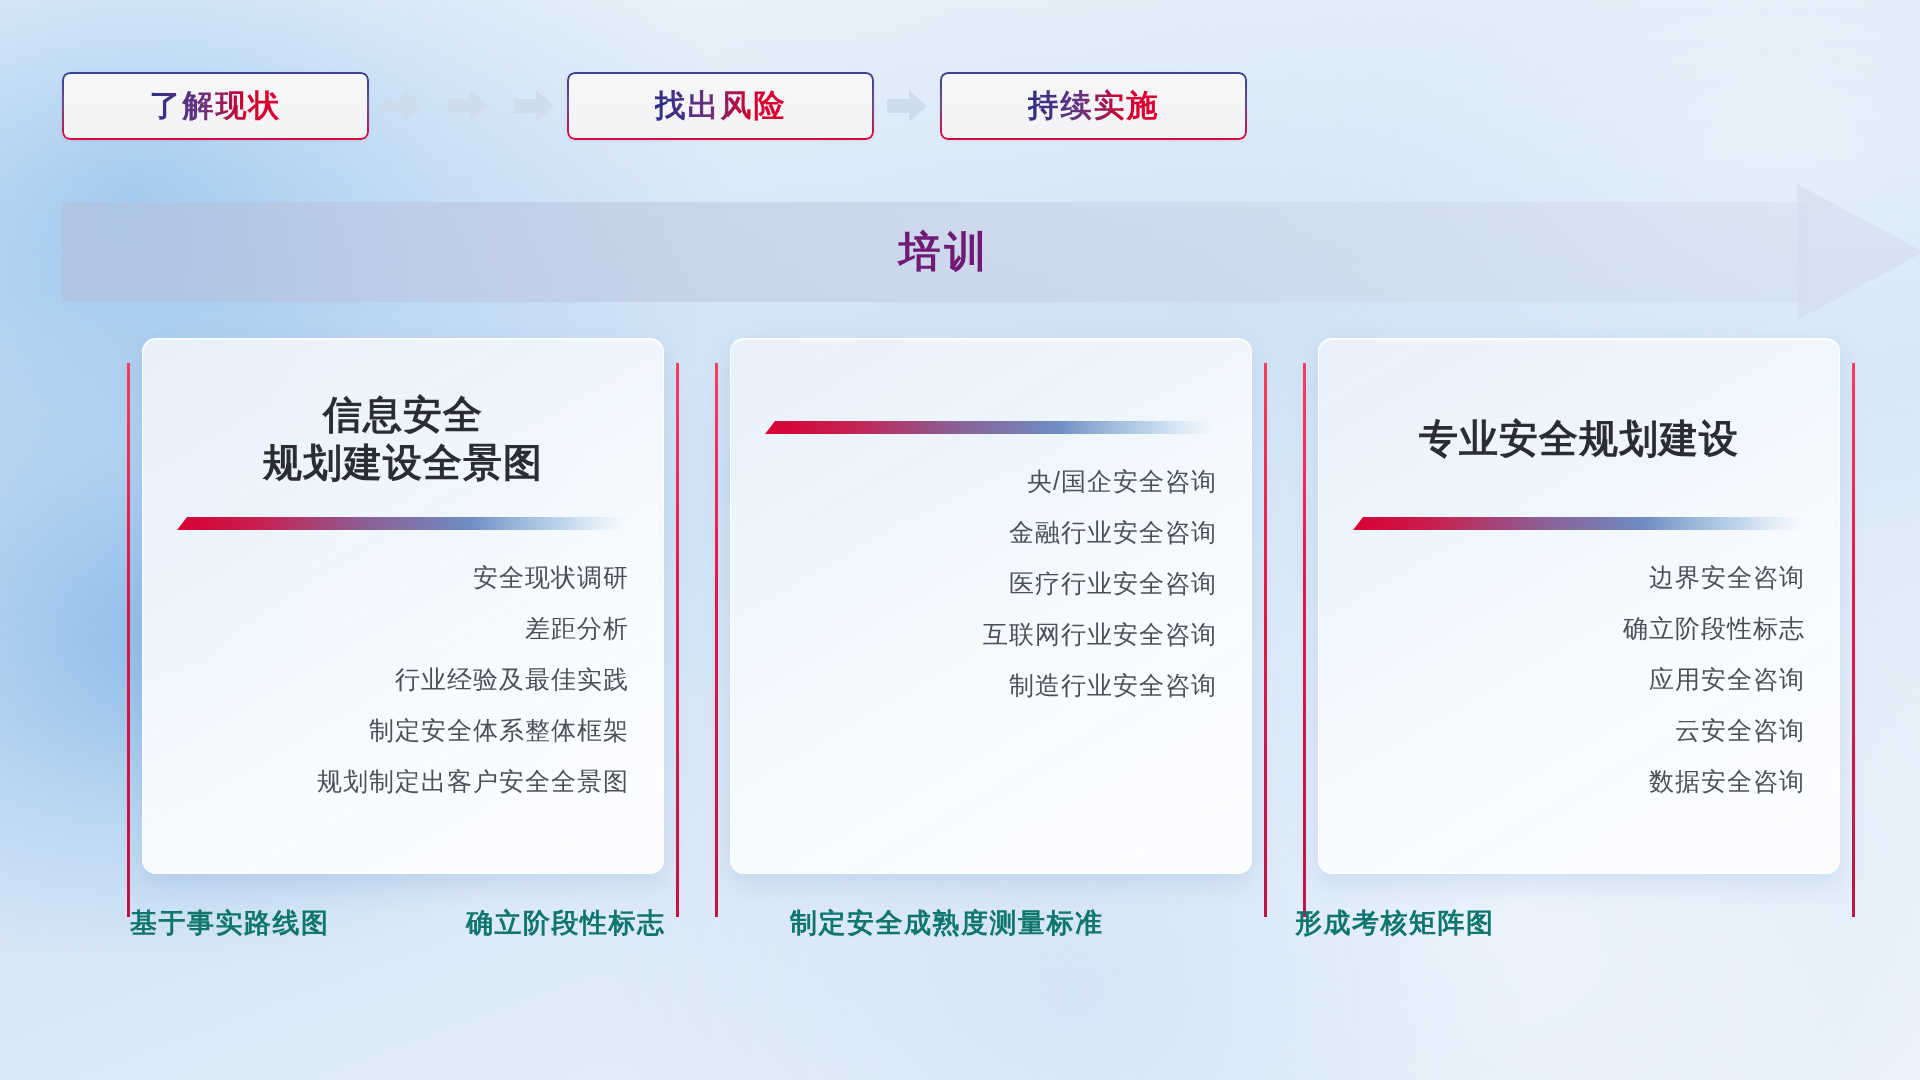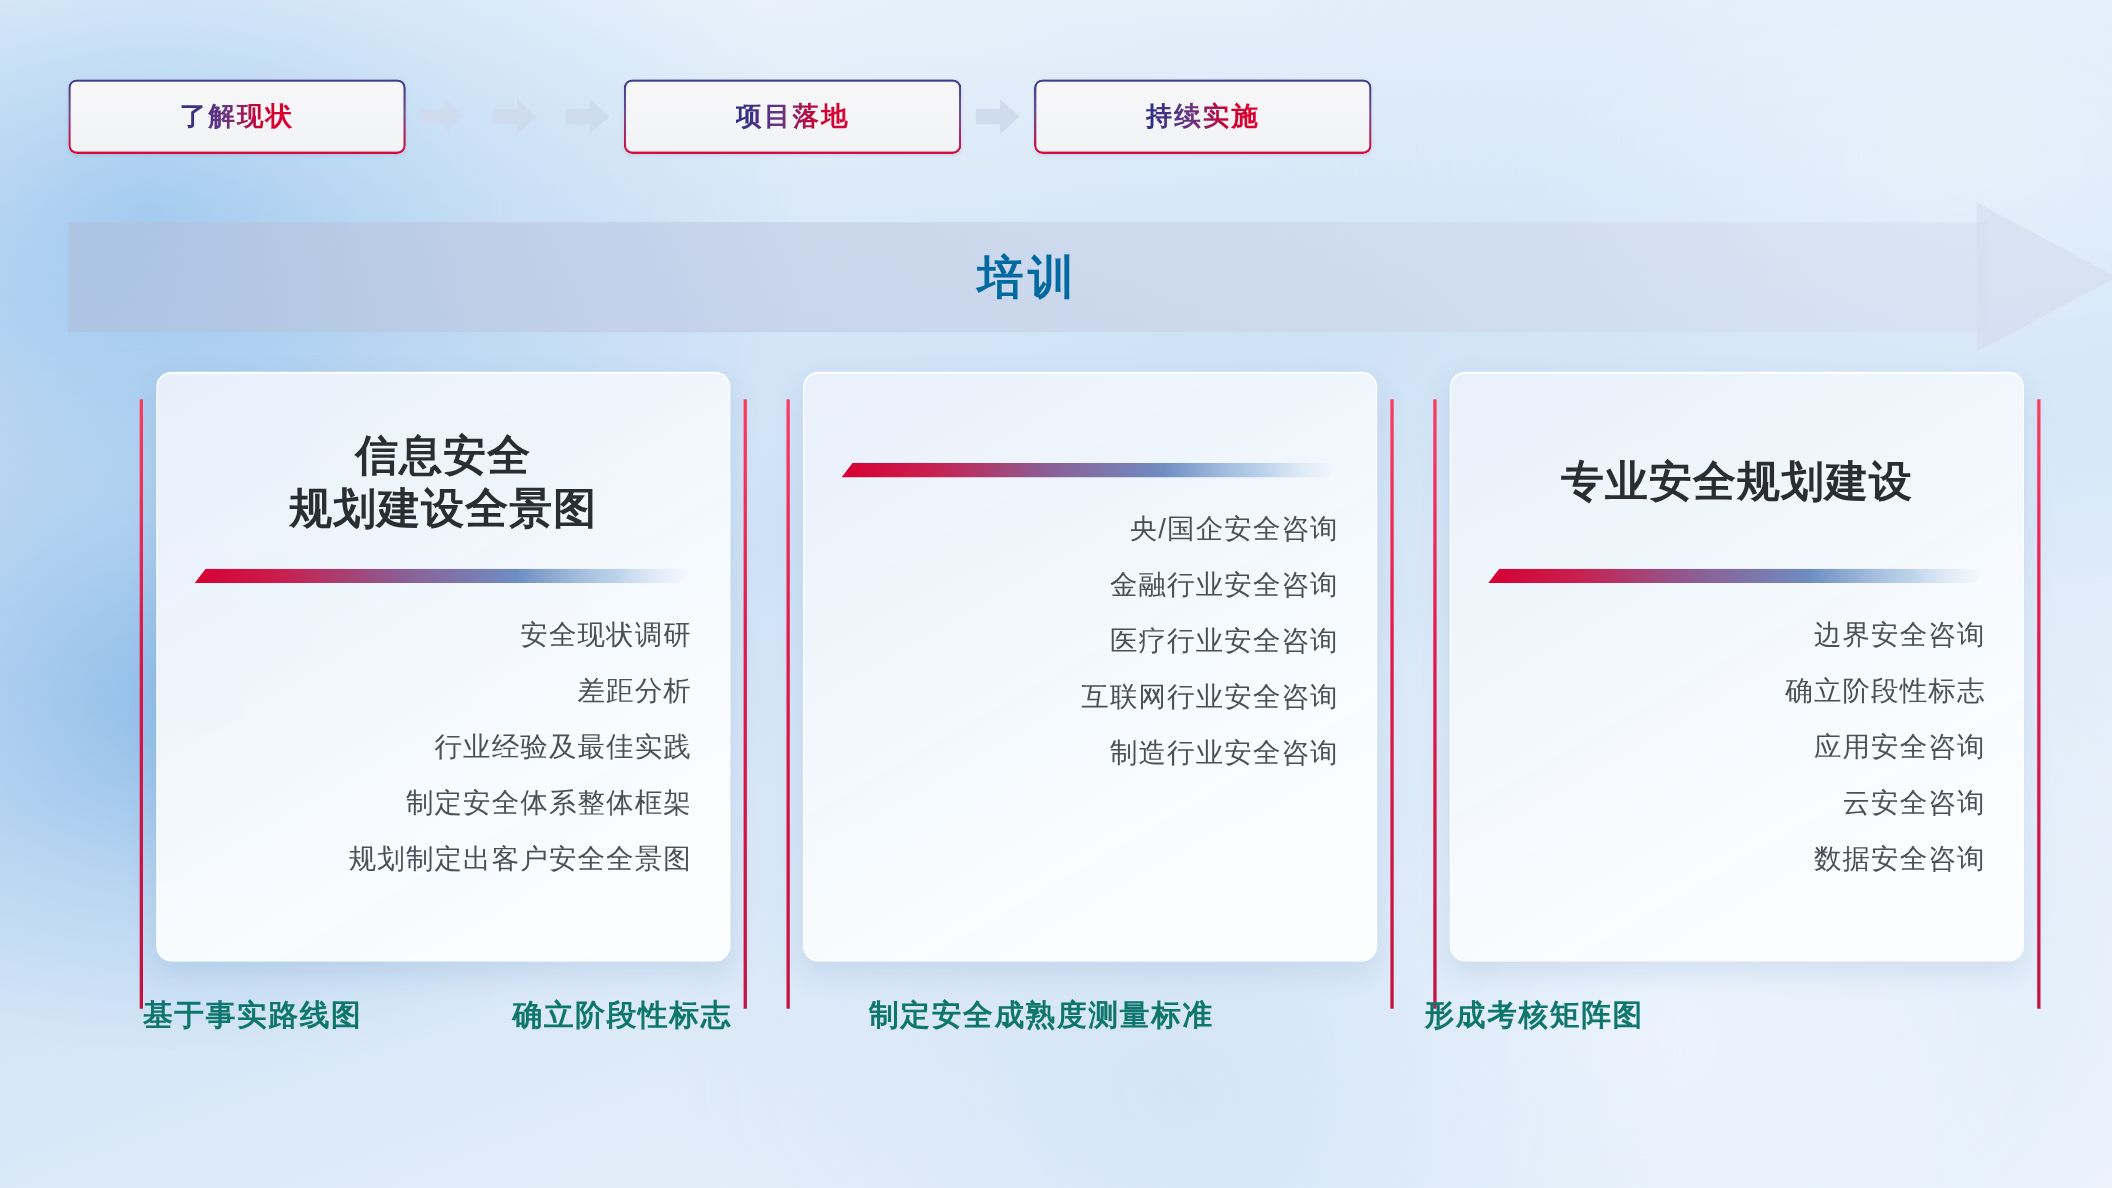--- a/index.html
+++ b/index.html
@@ -66,21 +66,21 @@
   }
   .step-box::before{
     content:""; position:absolute; inset:0; border-radius:8px; padding:2px;
     background:linear-gradient(180deg,#3a3f8f 0%,#6d4d90 45%,#d9093c 100%);
     -webkit-mask:linear-gradient(#000 0 0) content-box, linear-gradient(#000 0 0);
     -webkit-mask-composite:xor; mask-composite:exclude;
     pointer-events:none;
   }
   .step-label{
     position:relative; z-index:1;
-    font-size:24px; font-weight:700; letter-spacing:2px;
+    font-size:31px; font-weight:700; letter-spacing:2px;
     background:linear-gradient(90deg,#2b2f86 0%,#6a3380 40%,#d1002e 72%,#e00034 100%);
     -webkit-background-clip:text; background-clip:text;
     color:transparent;
     white-space:nowrap;
   }
   .step-arrow{
     flex:0 0 auto; width:66px; height:68px;
     display:flex; align-items:center; justify-content:center;
   }
   .step-arrow svg{ display:block; }
@@ -98,23 +98,23 @@
       rgba(205,215,234,.60) 72%,
       rgba(212,222,238,.52) 100%);
   }
   .tb-head{
     position:absolute; left:1735px; top:-18px; width:0; height:0;
     border-top:68px solid transparent;
     border-bottom:68px solid transparent;
     border-left:127px solid rgba(209,219,236,.52);
   }
   .tb-text{
-    position:absolute; left:0; top:0; width:1745px; height:100px;
+    position:absolute; left:10px; top:0; width:1745px; height:100px;
     display:flex; align-items:center; justify-content:center;
-    font-size:42px; font-weight:700; color:#0369a1; letter-spacing:4px;
+    font-size:42px; font-weight:700; color:#701a75; letter-spacing:4px;
   }
 
   
   #cards{
     position:absolute; left:110px; top:338px; width:1685px; height:540px;
     display:flex; gap:66px;padding-left:32px;
   }
   .card{
     position:relative; width:530px; height:536px;
     border-radius:14px;
@@ -205,21 +205,21 @@
       </svg>
     </div>
 
     <div class="step-arrow">
       <svg width="40" height="32" viewBox="0 0 40 32" aria-hidden="true">
         <path d="M0 9 H22 V0 L40 16 L22 32 V23 H0 Z" fill="#cfdcee"></path>
       </svg>
     </div>
 
     <div class="step-box">
-      <span class="step-label">项目落地</span>
+      <span class="step-label">找出风险</span>
     </div>
     <div class="step-arrow">
       <svg width="40" height="32" viewBox="0 0 40 32" aria-hidden="true">
         <path d="M0 9 H22 V0 L40 16 L22 32 V23 H0 Z" fill="#cfdcee"></path>
       </svg>
     </div>
 
     <div class="step-box">
       <span class="step-label">持续实施</span>
     </div>

